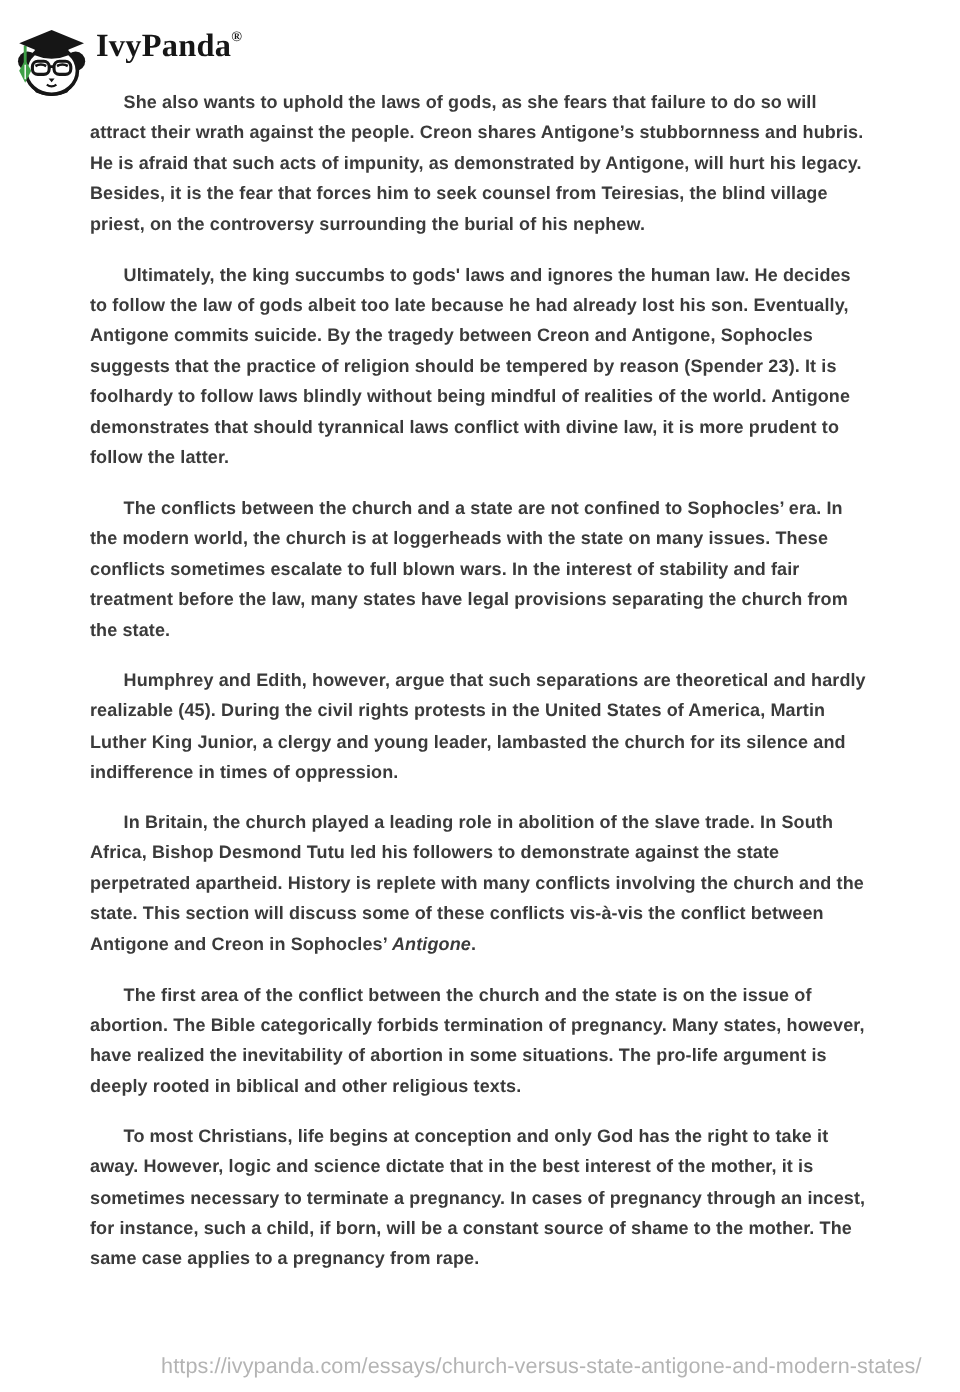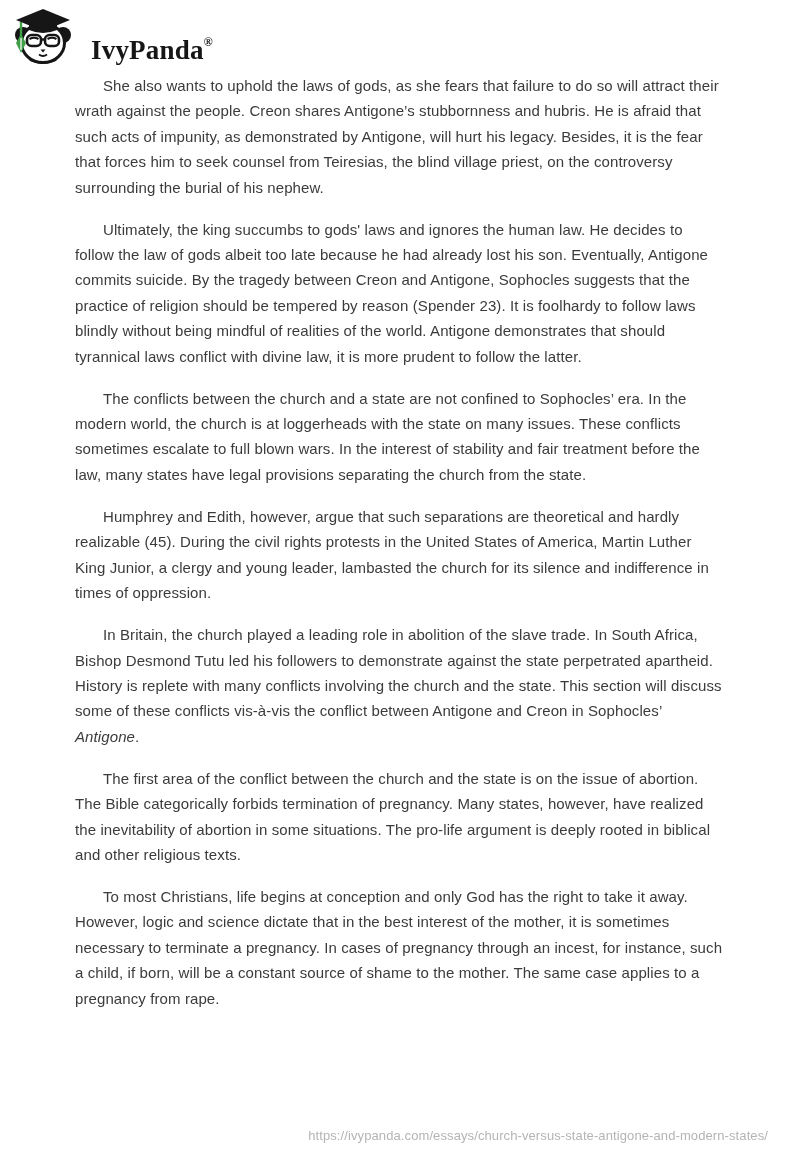--- a/index.html
+++ b/index.html
@@ -20,24 +20,24 @@
   .header {
     position: absolute;
     top: 8px;
     left: 14px;
     right: 32px;
     height: 56px;
   }
   .brand {
     position: absolute;
     left: 0;
-    top: 0;
+    top: 16px;
     display: flex;
-    align-items: flex-end;
-    gap: 19px;
+    align-items: flex-start;
+    gap: 8px;
   }
   .brand svg { display: block; }
   .brand-text {
     font-family: "Liberation Serif", serif;
     font-weight: 700;
     font-size: 27px;
     color: var(--logo-black, #161616);
     letter-spacing: 0.2px;
     line-height: 1;
   }
@@ -61,27 +61,28 @@
     left: 75px;
     width: 649px;
     font-size: 15px;
     line-height: 25.4px;
     color: var(--body-text, #3b3b3b);
     letter-spacing: 0.1px;
   }
   .essay p {
     text-indent: 28px;
     margin-bottom: 16.6px;
+    font-weight: bold;
   }
   
   .footer-url {
     position: absolute;
     right: 32px;
     top: 1128px;
-    font-size: 13px;
+    font-size: 18px;
     color: var(--url-text, #b4b4b4);
     letter-spacing: 0.1px;
   }
 </style>
 </head>
 <body>
 
 <div class="page">
 
   <div class="header">

